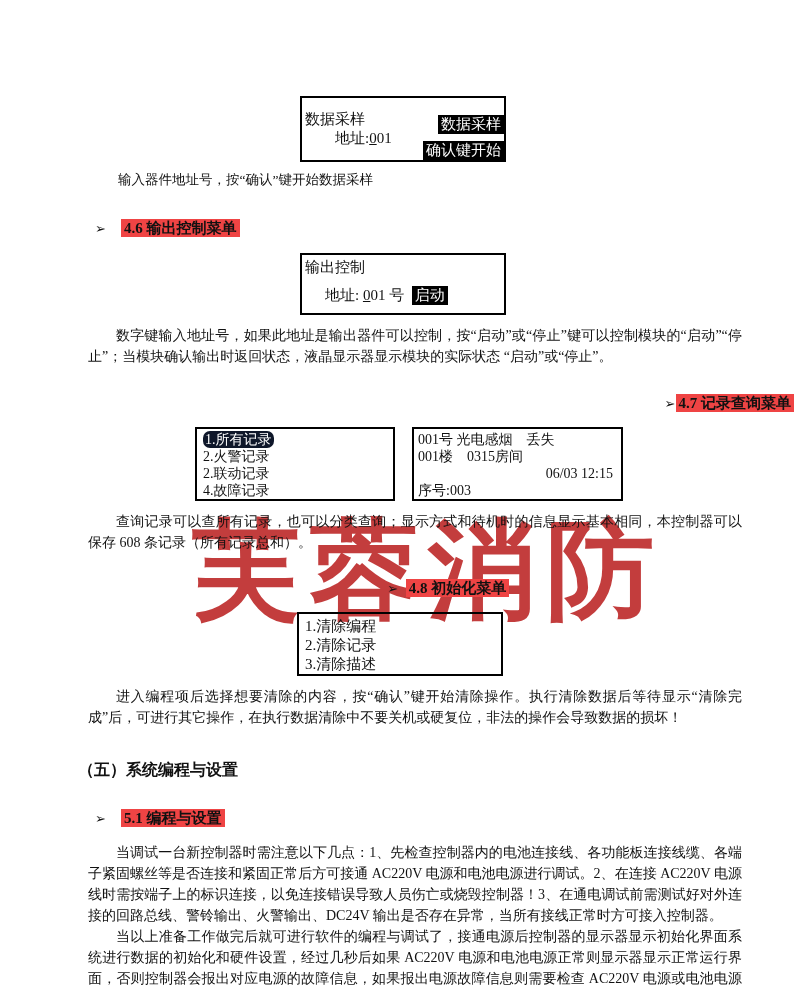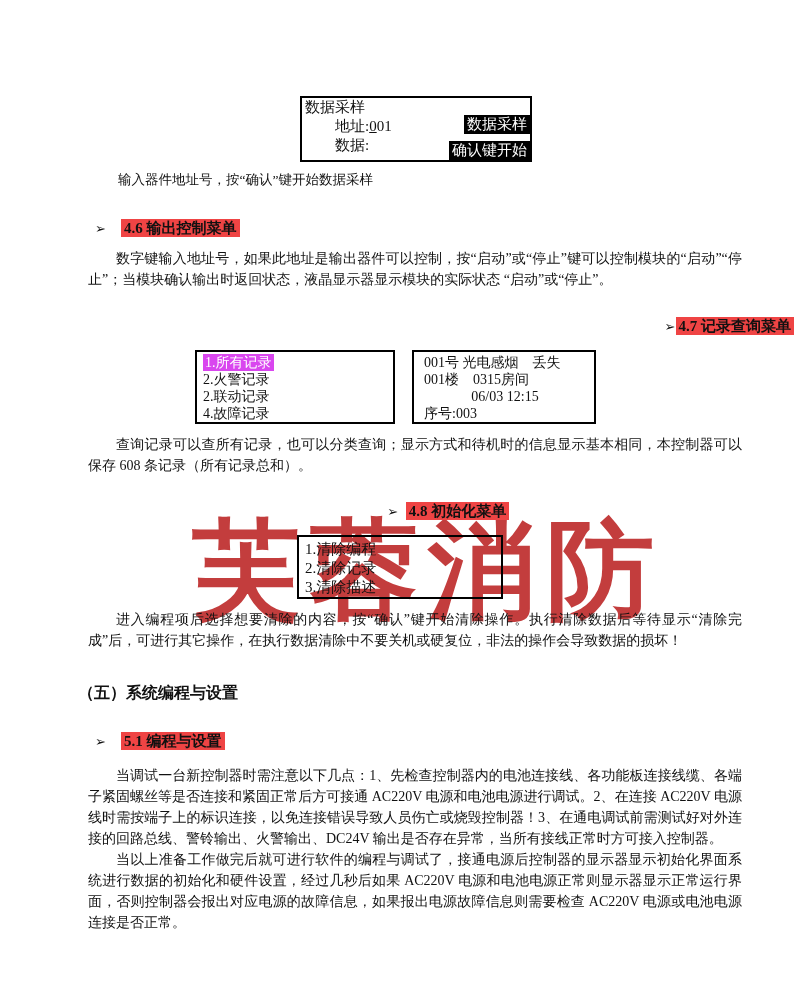--- a/index.html
+++ b/index.html
@@ -39,21 +39,21 @@
   }
   .lcd .ind { padding-left: 30px; }
   .badge {
     background: #000000;
     color: #ffffff;
     padding: 0 3px;
     display: inline-block;
   }
   .cur { text-decoration: underline; }
 
-  .box1 { margin: 96px 0 0 300px; width: 232px; height: 66px; padding: 0 0 0 3px; }
+  .box1 { margin: 96px 0 0 300px; width: 206px; height: 66px; padding: 12px 0 0 3px; }
   .box1 .badge-tr { position: absolute; top: 17px; right: 0; }
   .badge-br { position: absolute; bottom: 0; right: 0; }
 
   .caption { margin: 9px 0 0 118px; font-size: 13.5px; }
 
   .heading { margin-left: 95px; font-size: 15px; font-weight: bold; }
   .heading .arrow {
     font-weight: normal;
     font-size: 13px;
     display: inline-block;
@@ -79,31 +79,31 @@
 
   .rec-row { display: flex; margin: 14px 0 0 195px; }
   .menu-box {
     border: 2px solid #000000;
     width: 200px;
     height: 74px;
     font-size: 14px;
     line-height: 17px;
     padding: 2px 0 0 6px;
   }
-  .menu-box .sel { background: #d946ef; color: #ffffff; display: inline-block; padding: 0 2px; }
+  .menu-box .sel { background: #0f172a; color: #ffffff; display: inline-block; padding: 0 2px; border-radius: 7px; }
   .rec-box {
     border: 2px solid #000000;
-    width: 184px;
+    width: 211px;
     height: 74px;
     margin-left: 17px;
     font-size: 14px;
     line-height: 17px;
-    padding: 2px 2px 0 10px;
+    padding: 2px 2px 0 4px;
   }
-  .rec-box .r3 { text-align: center; padding-right: 6px; }
+  .rec-box .r3 { text-align: right; padding-right: 6px; }
 
   .box3 { margin: 14px 0 0 297px; width: 206px; height: 64px; padding: 3px 0 0 6px; font-size: 15px; line-height: 19px; }
 
   .h5main {
     margin: 32px 0 0 78px;
     font-size: 16px;
     font-weight: bold;
   }
 </style>
 </head>
@@ -111,31 +111,34 @@
 
 <div class="page">
 
   <div class="watermark">芙蓉消防</div>
 
   <div class="content">
 
     <div class="lcd box1">
       <div>数据采样</div>
       <div class="ind"><span>地址:</span><span class="cur">0</span><span>01</span></div>
-      <div class="ind">数据:</div>
       <div class="badge badge-tr">数据采样</div>
       <div class="badge badge-br">确认键开始</div>
     </div>
 
     <div class="caption">输入器件地址号，按“确认”键开始数据采样</div>
 
     <div class="heading h46">
       <span class="arrow">➢</span><span class="hl">4.6 输出控制菜单</span>
     </div>
 
+    <div class="lcd box2">
+      <div>输出控制</div>
+      <div class="addr-row"><span>地址: </span><span class="cur">0</span><span>01</span><span> 号</span>&nbsp;&nbsp;<span class="badge">启动</span></div>
+    </div>
 
     <div class="para">数字键输入地址号，如果此地址是输出器件可以控制，按“启动”或“停止”键可以控制模块的“启动”“停止”；当模块确认输出时返回状态，液晶显示器显示模块的实际状态 “启动”或“停止”。</div>
 
     <div class="heading h47">
       <span class="arrow">➢</span><span class="hl">4.7 记录查询菜单</span>
     </div>
 
     <div class="rec-row">
       <div class="menu-box">
         <div><span class="sel">1.所有记录</span></div>

